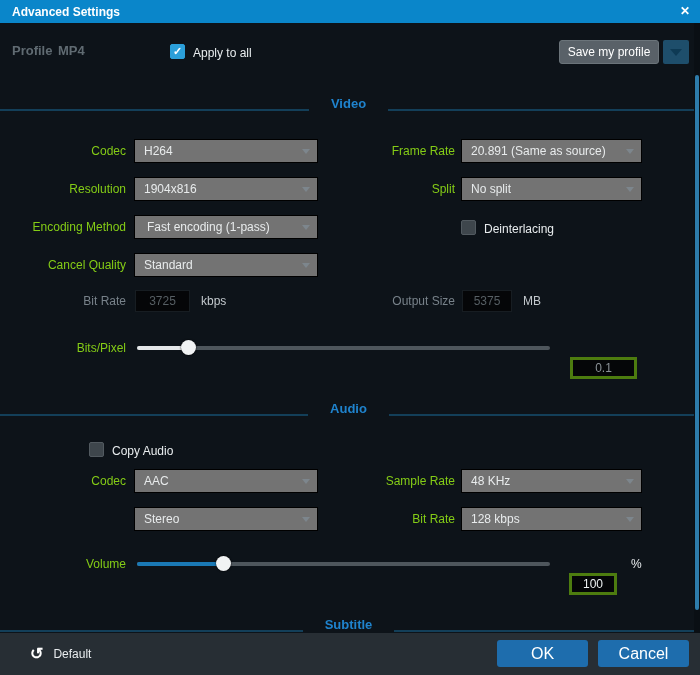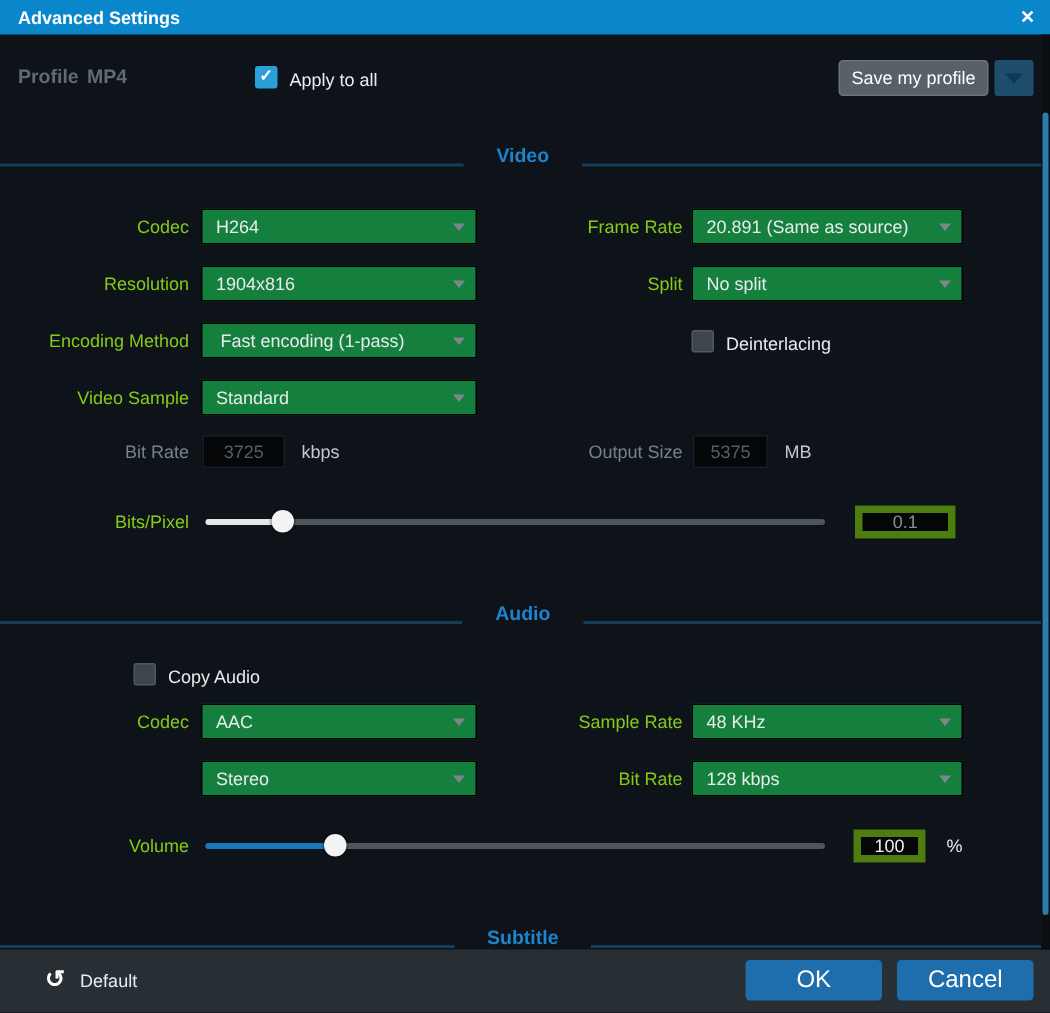--- a/index.html
+++ b/index.html
@@ -53,21 +53,21 @@
   }
   .sec-header .line { flex:1; height:2px; background:#133f59; }
   .sec-header .sec-title {
     margin:0 22px; color:#1f83cd; font-weight:bold; font-size:13px;
   }
   
   .lbl { position:absolute; width:126px; text-align:right; color:#84cc16; line-height:24px; font-size:12px; }
   .lbl.right-col { left:330px; width:125px; }
   .lbl.dim { color:#78828a; }
   .dd {
-    position:absolute; height:24px; background:#15803d; border:1px solid #000;
+    position:absolute; height:24px; background:#737373; border:1px solid #000;
     color:#e8ebec; display:flex; align-items:center; padding:0 22px 0 9px;
     cursor:pointer;
     text-align:center;
   }
   .dd.left-col { left:134px; width:184px; }
   .dd.right-col { left:461px; width:181px; }
   .dd .tri {
     position:absolute; right:7px; top:9px; width:0; height:0;
     border-left:4px solid transparent; border-right:4px solid transparent;
     border-top:5px solid #7d868d;
@@ -82,22 +82,22 @@
   .slider .track {
     position:absolute; left:0; right:0; top:6px; height:4px;
     background:#4e565c; border-radius:2px;
   }
   .slider .fill { position:absolute; left:0; top:6px; height:4px; border-radius:2px; }
   .slider .thumb {
     position:absolute; right:-7px; top:-6px; width:15px; height:15px;
     border-radius:50%; background:#f1f3f4; box-shadow:0 0 2px #000;
   }
   .val-box {
-    position:absolute; height:22px; background:#050608; border:5px solid #4d7c0f;
-    display:flex; align-items:center; justify-content:center; font-size:12px;
+    position:absolute; height:22px; background:#050608; border:3px solid #4d7c0f;
+    display:flex; align-items:center; justify-content:center; font-size:12px;margin-top:20px;
   }
   
   .footer {
     position:absolute; left:0; top:633px; width:700px; height:42px;
     background:#272e34; display:flex; align-items:center;
   }
   .default-group { display:flex; align-items:center; margin-left:30px; cursor:pointer; }
   .reset-icon { color:#ffffff; font-size:16px; font-weight:bold; margin-right:10px; line-height:1; }
   .default-label { color:#e8ecee; font-size:12px; }
   .btn-blue {
@@ -164,21 +164,21 @@
   </div>
 
   <span class="lbl" style="left:0; top:215px;">Encoding Method</span>
   <div class="dd left-col" style="top:215px;padding-left:12px;">
     <span>Fast encoding (1-pass)</span>
     <span class="tri"></span>
   </div>
   <div class="cb" style="left:461px; top:220px;"></div>
   <span class="cb-label" style="left:484px; top:222px;">Deinterlacing</span>
 
-  <span class="lbl" style="left:0; top:253px;">Video Sample</span>
+  <span class="lbl" style="left:0; top:253px;">Cancel Quality</span>
   <div class="dd left-col" style="top:253px;">
     <span>Standard</span>
     <span class="tri"></span>
   </div>
 
   <span class="lbl dim" style="left:0; top:290px; line-height:22px;">Bit Rate</span>
   <input class="txt-input" style="left: 135px; top: 290px; width: 55px;" readonly="" value="3725">
   <span class="unit" style="left:201px; top:290px;">kbps</span>
   <span class="lbl dim right-col" style="top:290px; line-height:22px;">Output Size</span>
   <input class="txt-input" style="left: 462px; top: 290px; width: 50px;" readonly="" value="5375">

